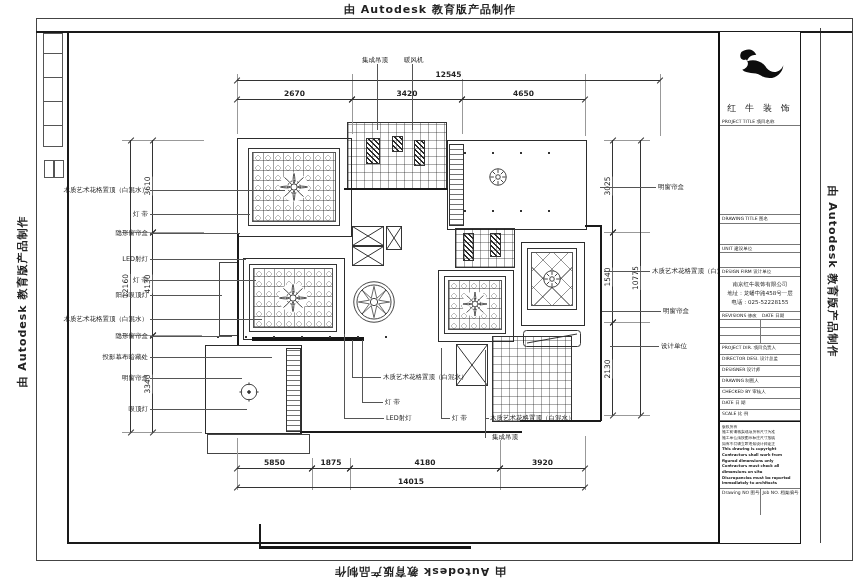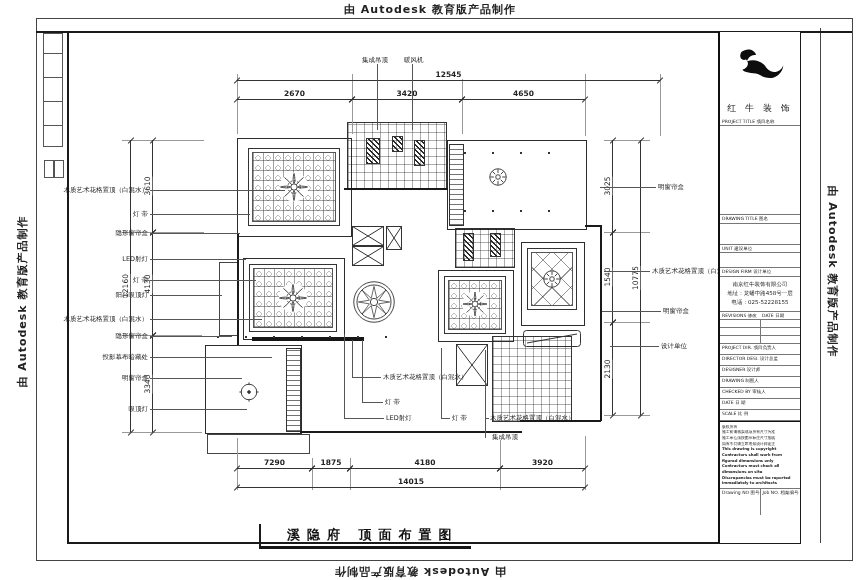--- a/index.html
+++ b/index.html
@@ -264,21 +264,21 @@
     </div>
   <div class="dimh" style="left:462px;top:99px;width:123px;">
       <i class="tk l"></i>
       <i class="tk r"></i>
       <span class="t">4650</span>
     </div>
 
   <div class="dimh" style="left:237px;top:468px;width:75px;">
       <i class="tk l"></i>
       <i class="tk r"></i>
-      <span class="t">7290</span>
+      <span class="t">5850</span>
     </div>
   <div class="dimh" style="left:312px;top:468px;width:38px;">
       <i class="tk l"></i>
       <i class="tk r"></i>
       <span class="t">1875</span>
     </div>
   <div class="dimh" style="left:350px;top:468px;width:150px;">
       <i class="tk l"></i>
       <i class="tk r"></i>
       <span class="t">4180</span>
@@ -384,21 +384,20 @@
   <div class="leader" style="left:362px;top:402px;width:21px;height:1px;"></div>
   <div class="leader" style="left:362px;top:340px;width:1px;height:63px;"></div>
   <div class="leader" style="left:344px;top:418px;width:40px;height:1px;"></div>
   <div class="leader" style="left:344px;top:334px;width:1px;height:85px;"></div>
   <div class="leader" style="left:441px;top:418px;width:9px;height:1px;"></div>
   <div class="leader" style="left:441px;top:348px;width:1px;height:71px;"></div>
   <div class="leader" style="left:485px;top:350px;width:1px;height:88px;"></div>
   <div class="leader" style="left:485px;top:418px;width:4px;height:1px;"></div>
 
   <div class="ln" style="left:259px;top:524px;width:2px;height:24px;"></div>
-  <div class="maintitle" style="left:287px;top:526px;">溪隐府 顶面布置图</div>
   <div class="bar" style="left:259px;top:546px;width:212px;height:3px;"></div>
 
 
   <div class="tb">
     <div class="logo">
       <svg width="56" height="42" viewBox="0 0 60 44">
           <path d="M10 6 C16 1 24 3 26 9 C21 9 17 12 16 16 C24 13 33 16 37 23 C43 30 52 28 55 20 C54 31 42 38 31 31 C24 27 16 30 11 25 C17 23 19 18 15 14 C10 16 7 11 10 6 Z" fill="#0d0d0d"></path>
         </svg>
     </div>
     <div class="brand">红 牛 装 饰</div>

